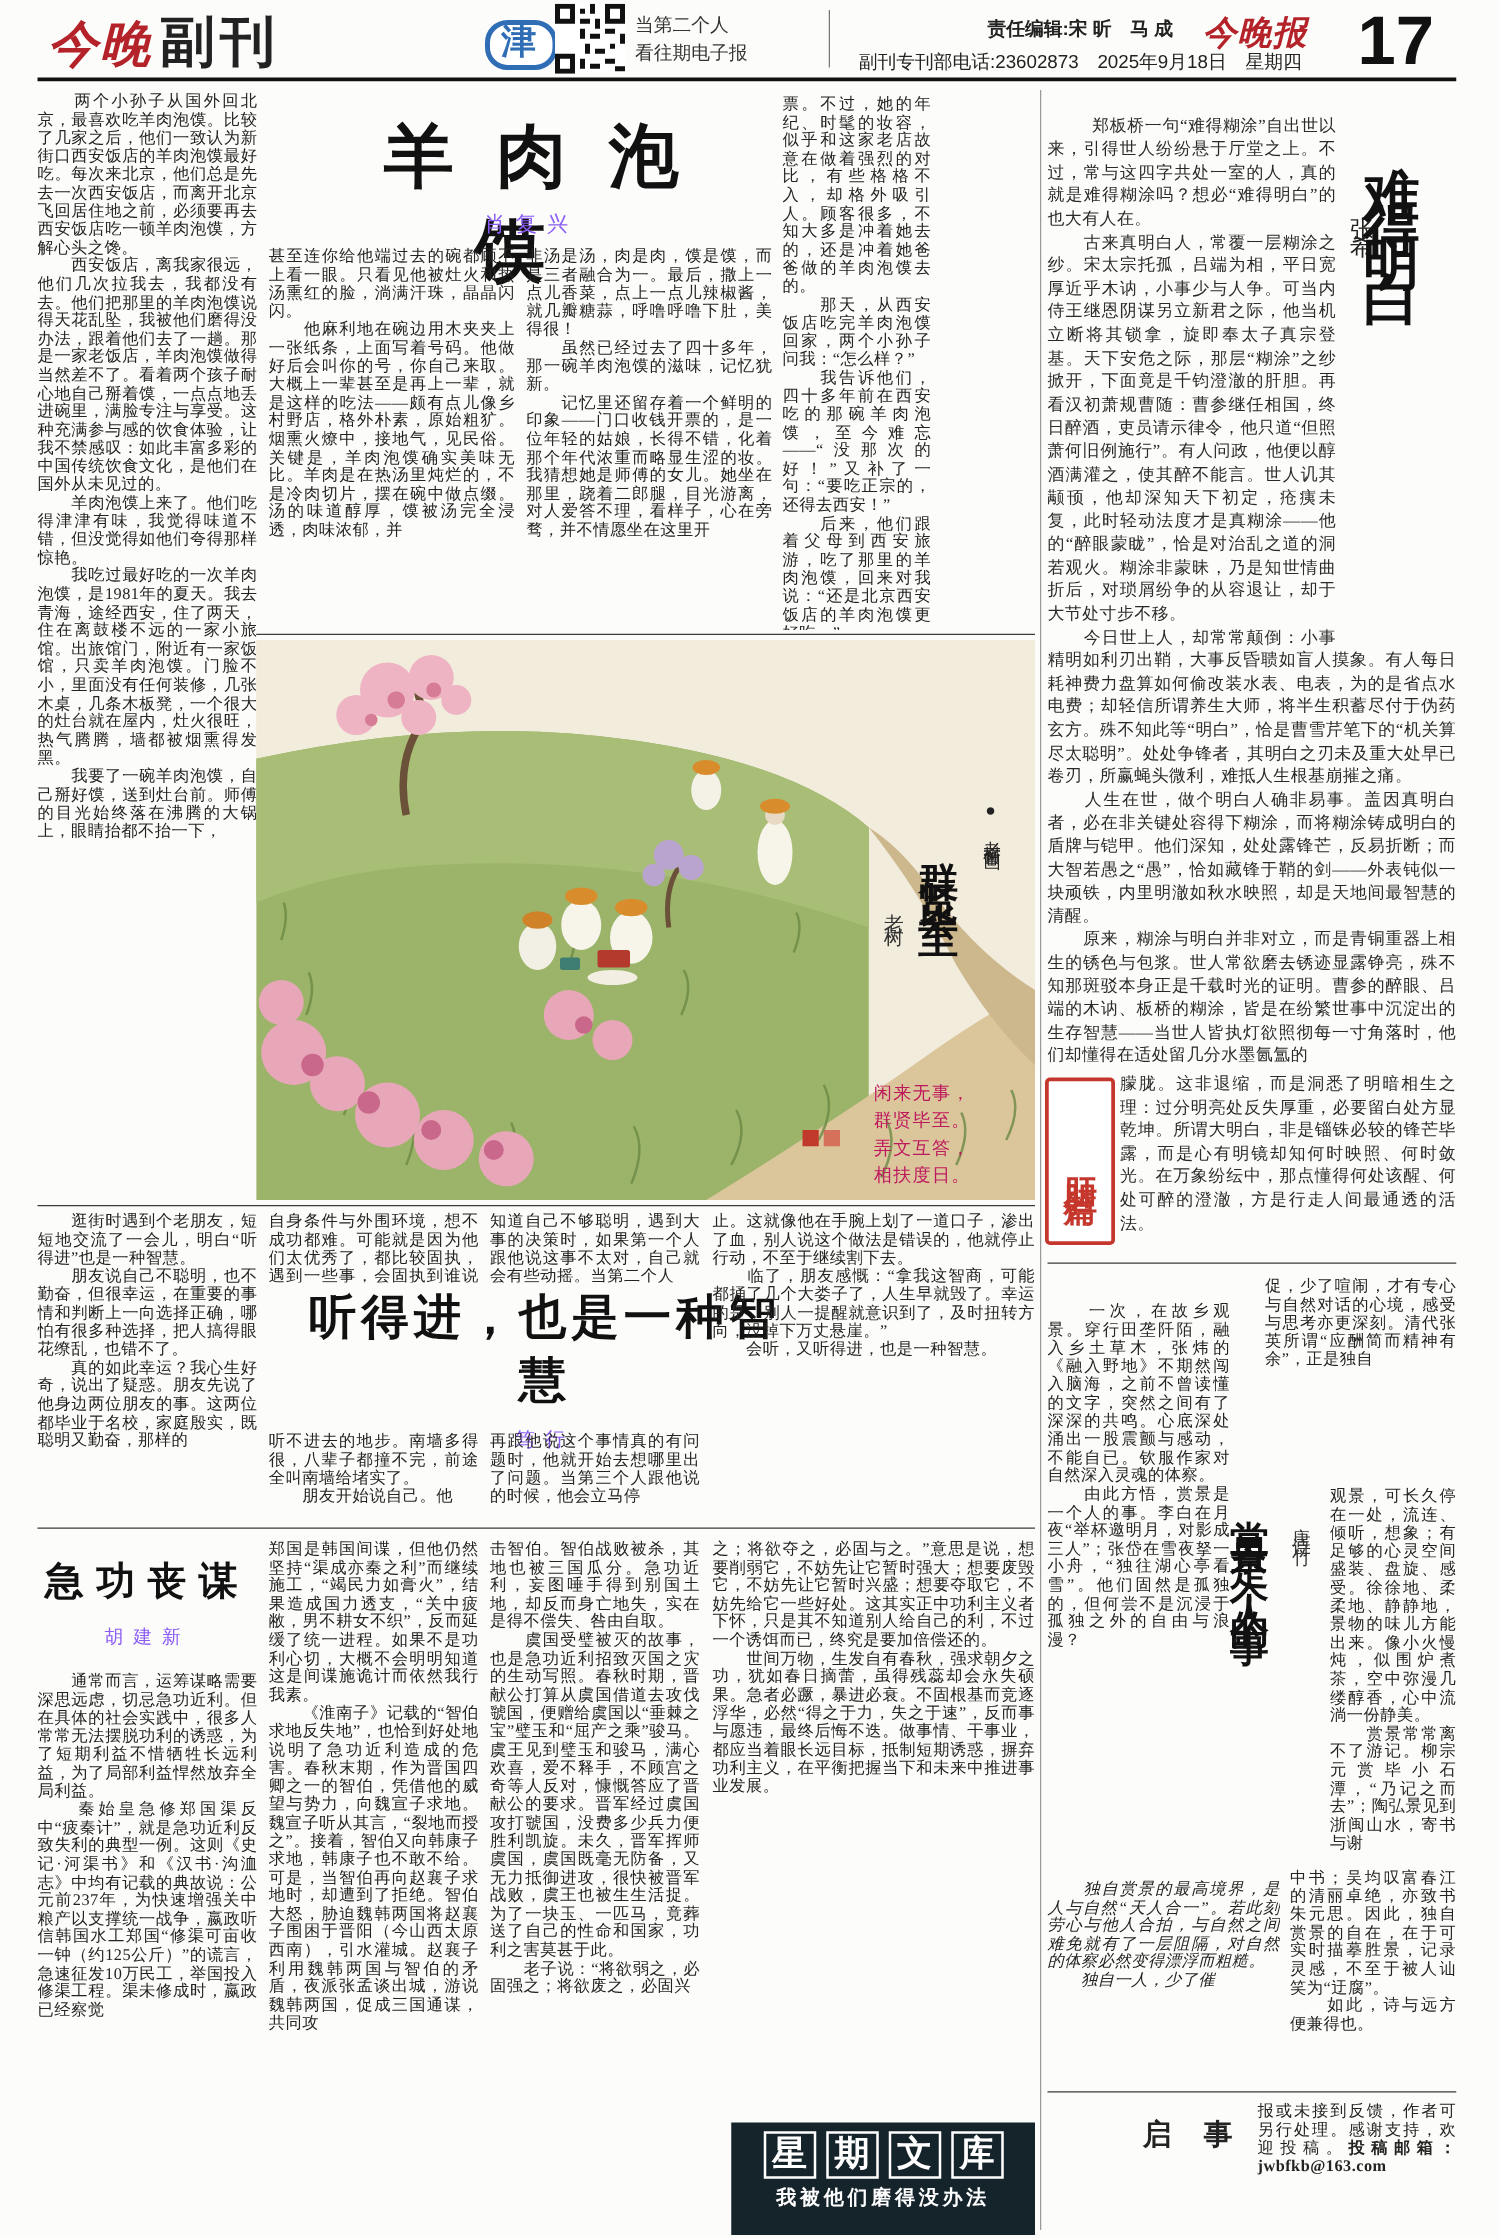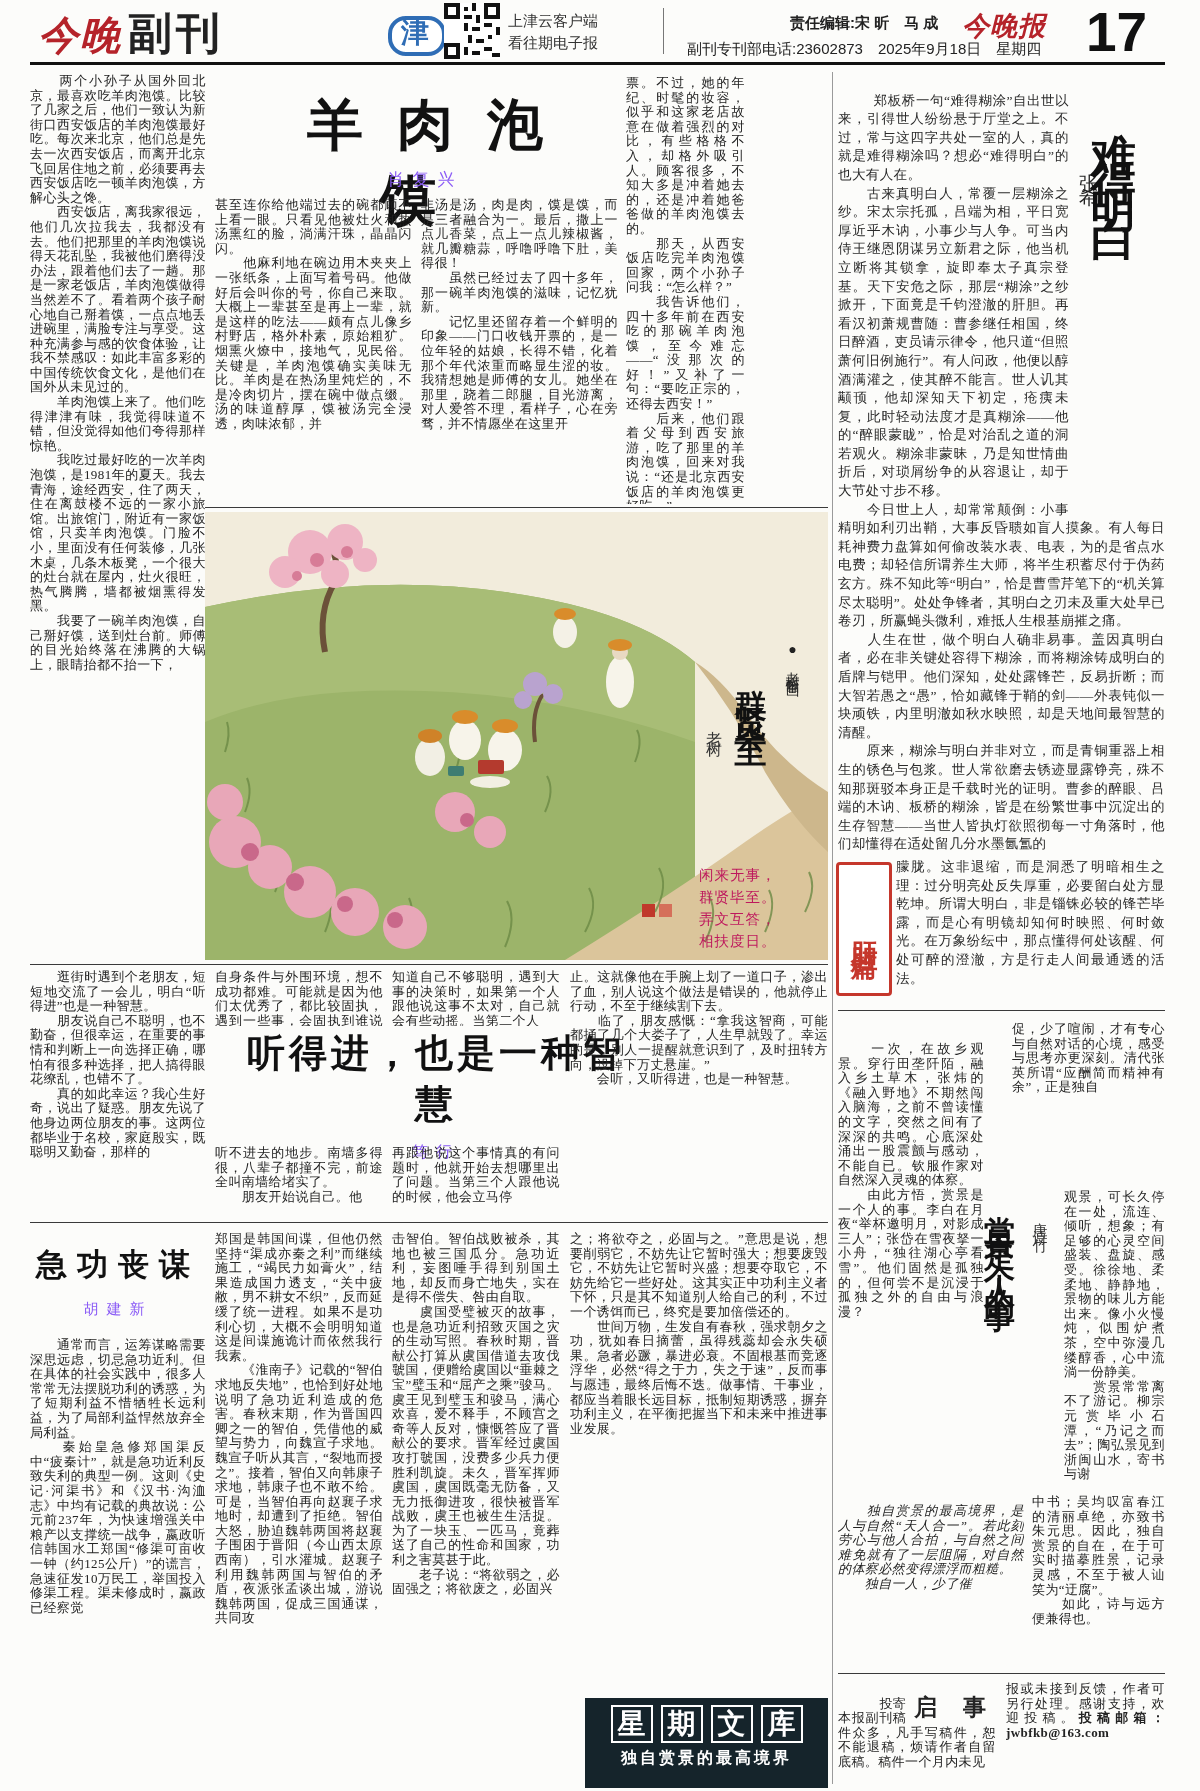--- a/index.html
+++ b/index.html
@@ -58,21 +58,21 @@
       <rect x="16" y="18" width="4" height="2"></rect>
         <rect x="22" y="16" width="2" height="2"></rect>
         <rect x="10" y="22" width="2" height="4"></rect>
       <rect x="14" y="24" width="4" height="2"></rect>
         <rect x="20" y="22" width="4" height="2"></rect>
         <rect x="24" y="25" width="4" height="2"></rect>
     </g>
   </svg>
 
   <div class="abs sans" style="left:508px;top:10px;font-size:15px;line-height:22px;color:#333;">
-    <div>上津云客户端</div>
+    <div>当第二个人</div>
     <div>看往期电子报</div>
   </div>
   <div class="rule-v" style="left:663px;top:8px;height:46px;background:#777;"></div>
 
   <div class="abs sans" style="left:790px;top:14px;font-size:15px;font-weight:bold;color:#222;">责任编辑:宋 昕　马 成</div>
   <div class="abs sans" style="left:687px;top:40px;font-size:15px;color:#222;">副刊专刊部电话:23602873　2025年9月18日　星期四</div>
   <span class="abs script-red" style="left:962px;top:8px;font-size:27px;letter-spacing:1px;">今晚报</span>
   <span class="abs sans" style="left:1086px;top:0px;font-size:55px;font-weight:bold;color:#111;">17</span>
 </div>
 <div class="rule-h" style="left:30px;top:62px;width:1135px;height:3px;background:#111;"></div>
@@ -252,23 +252,23 @@
 <div class="col" style="left:215px;top:1232px;width:168px;height:556px;">郑国是韩国间谍，但他仍然坚持“渠成亦秦之利”而继续施工，“竭民力如膏火”，结果造成国力透支，“关中疲敝，男不耕女不织”，反而延缓了统一进程。如果不是功利心切，大概不会明明知道这是间谍施诡计而依然我行我素。
 　　《淮南子》记载的“智伯求地反失地”，也恰到好处地说明了急功近利造成的危害。春秋末期，作为晋国四卿之一的智伯，凭借他的威望与势力，向魏宣子求地。魏宣子听从其言，“裂地而授之”。接着，智伯又向韩康子求地，韩康子也不敢不给。可是，当智伯再向赵襄子求地时，却遭到了拒绝。智伯大怒，胁迫魏韩两国将赵襄子围困于晋阳（今山西太原西南），引水灌城。赵襄子利用魏韩两国与智伯的矛盾，夜派张孟谈出城，游说魏韩两国，促成三国通谋，共同攻</div>
 <div class="col" style="left:392px;top:1232px;width:168px;height:556px;">击智伯。智伯战败被杀，其地也被三国瓜分。急功近利，妄图唾手得到别国土地，却反而身亡地失，实在是得不偿失、咎由自取。
 　　虞国受璧被灭的故事，也是急功近利招致灭国之灾的生动写照。春秋时期，晋献公打算从虞国借道去攻伐虢国，便赠给虞国以“垂棘之宝”璧玉和“屈产之乘”骏马。虞王见到璧玉和骏马，满心欢喜，爱不释手，不顾宫之奇等人反对，慷慨答应了晋献公的要求。晋军经过虞国攻打虢国，没费多少兵力便胜利凯旋。未久，晋军挥师虞国，虞国既毫无防备，又无力抵御进攻，很快被晋军战败，虞王也被生生活捉。为了一块玉、一匹马，竟葬送了自己的性命和国家，功利之害莫甚于此。
 　　老子说：“将欲弱之，必固强之；将欲废之，必固兴</div>
 <div class="col" style="left:570px;top:1232px;width:258px;height:458px;">之；将欲夺之，必固与之。”意思是说，想要削弱它，不妨先让它暂时强大；想要废毁它，不妨先让它暂时兴盛；想要夺取它，不妨先给它一些好处。这其实正中功利主义者下怀，只是其不知道别人给自己的利，不过一个诱饵而已，终究是要加倍偿还的。
 　　世间万物，生发自有春秋，强求朝夕之功，犹如春日摘蕾，虽得残蕊却会永失硕果。急者必蹶，暴进必衰。不固根基而竞逐浮华，必然“得之于力，失之于速”，反而事与愿违，最终后悔不迭。做事情、干事业，都应当着眼长远目标，抵制短期诱惑，摒弃功利主义，在平衡把握当下和未来中推进事业发展。</div>
 
 <div class="abs" style="left:585px;top:1698px;width:243px;height:90px;background:#15242b;text-align:center;">
   <div style="margin-top:7px;"><span class="boxchar">星</span><span class="boxchar">期</span><span class="boxchar">文</span><span class="boxchar">库</span></div>
-  <div style="color:#fff;font-size:16px;letter-spacing:3px;margin-top:5px;font-weight:bold;">独自赏景的最高境界</div>
+  <div style="color:#fff;font-size:16px;letter-spacing:3px;margin-top:5px;font-weight:bold;">我被他们磨得没办法</div>
 </div>
 
 <div class="abs" style="left:838px;top:1682px;width:327px;height:106px;">
   <div class="col" style="position:absolute;left:0;top:0;width:158px;height:106px;">
-    <span class="noticehead" style="float:right;margin:4px 0 4px 8px;">启 事</span><span style="white-space:pre-wrap;">　　投寄本报副刊稿件众多，凡手写稿件，恕不能退稿，烦请作者自留底稿。稿件一个月内未见</span>
+    <span class="noticehead" style="float:right;margin:4px 0 4px 8px;">启 事</span>
   </div>
   <div class="col" style="position:absolute;left:168px;top:0;width:159px;height:106px;white-space:normal;">
     <span>报或未接到反馈，作者可另行处理。感谢支持，欢迎投稿。</span><span class="email">投稿邮箱：</span><span class="email">jwbfkb@163.com</span>
   </div>
 </div>
 
 </body></html>

